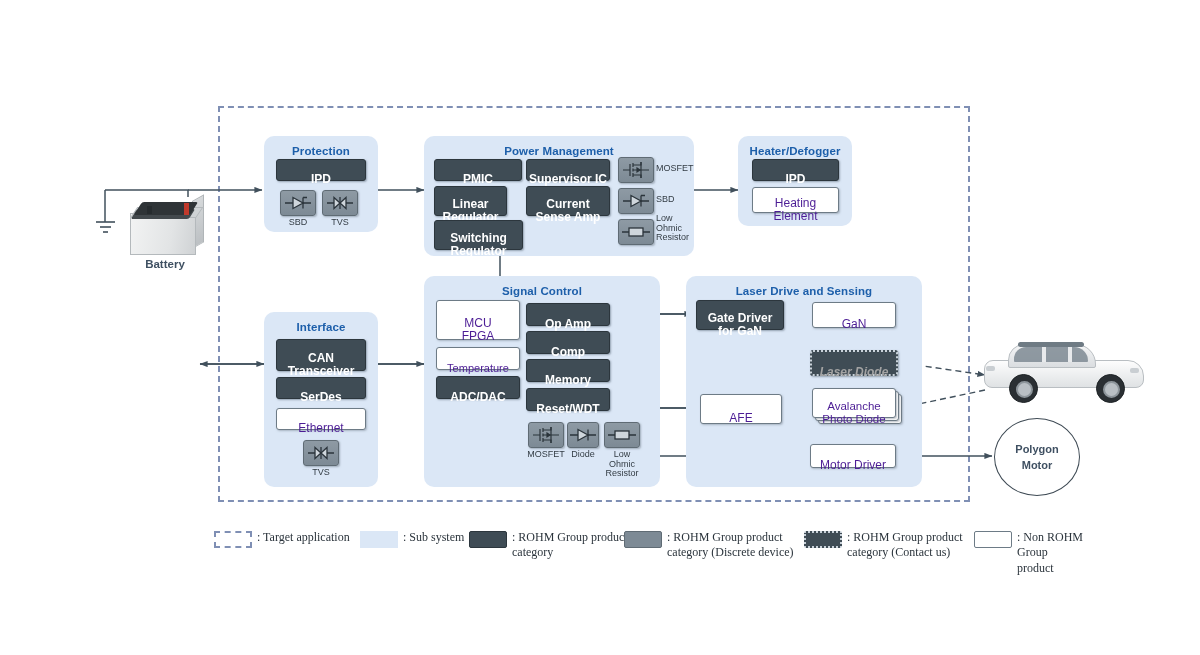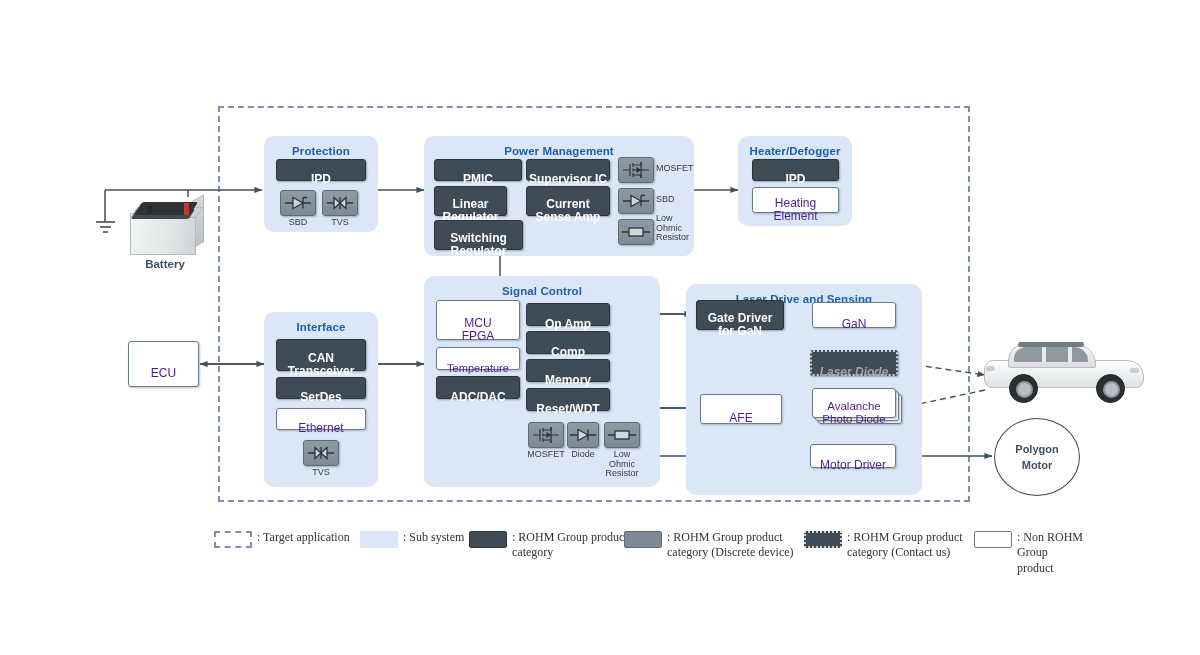--- a/index.html
+++ b/index.html
@@ -166,23 +166,20 @@
     <div class="bat-side"></div>
     <div class="bat-body"></div>
     <div class="bat-top"></div>
     <div class="bat-cap2"></div>
     <div class="bat-cap"></div>
     <div class="bat-term-l"></div>
     <div class="bat-term-r"></div>
   </div>
   <div class="bat-label">Battery</div>
 
-  <div class="chip white" style="left:128px;top:341px;width:71px;height:46px;font-size:12px;">
-    <span>ECU</span>
-  </div>
 
   <div class="panel" style="left:264px;top:136px;width:114px;height:96px;">
     <div class="panel-title">Protection</div>
   </div>
   <div class="chip dark" style="left:276px;top:159px;width:90px;height:22px;">
     <span>IPD</span>
   </div>
   <div class="chip grey" style="left:280px;top:190px;width:36px;height:26px;">
     <svg width="30" height="18" viewBox="0 0 30 18">
       <g stroke="#2b343b" stroke-width="1.3" fill="none">
@@ -348,21 +345,21 @@
       <g stroke="#2b343b" stroke-width="1.3" fill="none">
         <path d="M1,8 L8,8 M22,8 L29,8"></path>
         <rect x="8" y="4" width="14" height="8" fill="#cfd6dc"></rect>
       </g>
     </svg>
   </div>
   <div class="icon-caption center" style="left:600px;top:450px;width:44px;white-space:pre-line;">Low
 Ohmic
 Resistor</div>
 
-  <div class="panel" style="left:686px;top:276px;width:236px;height:211px;margin-top:8px;">
+  <div class="panel" style="left:686px;top:276px;width:236px;height:211px;">
     <div class="panel-title">Laser Drive and Sensing</div>
   </div>
   <div class="chip dark" style="left:696px;top:300px;width:88px;height:30px;">
     <span style="white-space:pre-line">Gate Driver
 for GaN</span>
   </div>
   <div class="chip white" style="left:812px;top:302px;width:84px;height:26px;">
     <span>GaN</span>
   </div>
   <div class="chip contact" style="left:810px;top:350px;width:88px;height:26px;">

